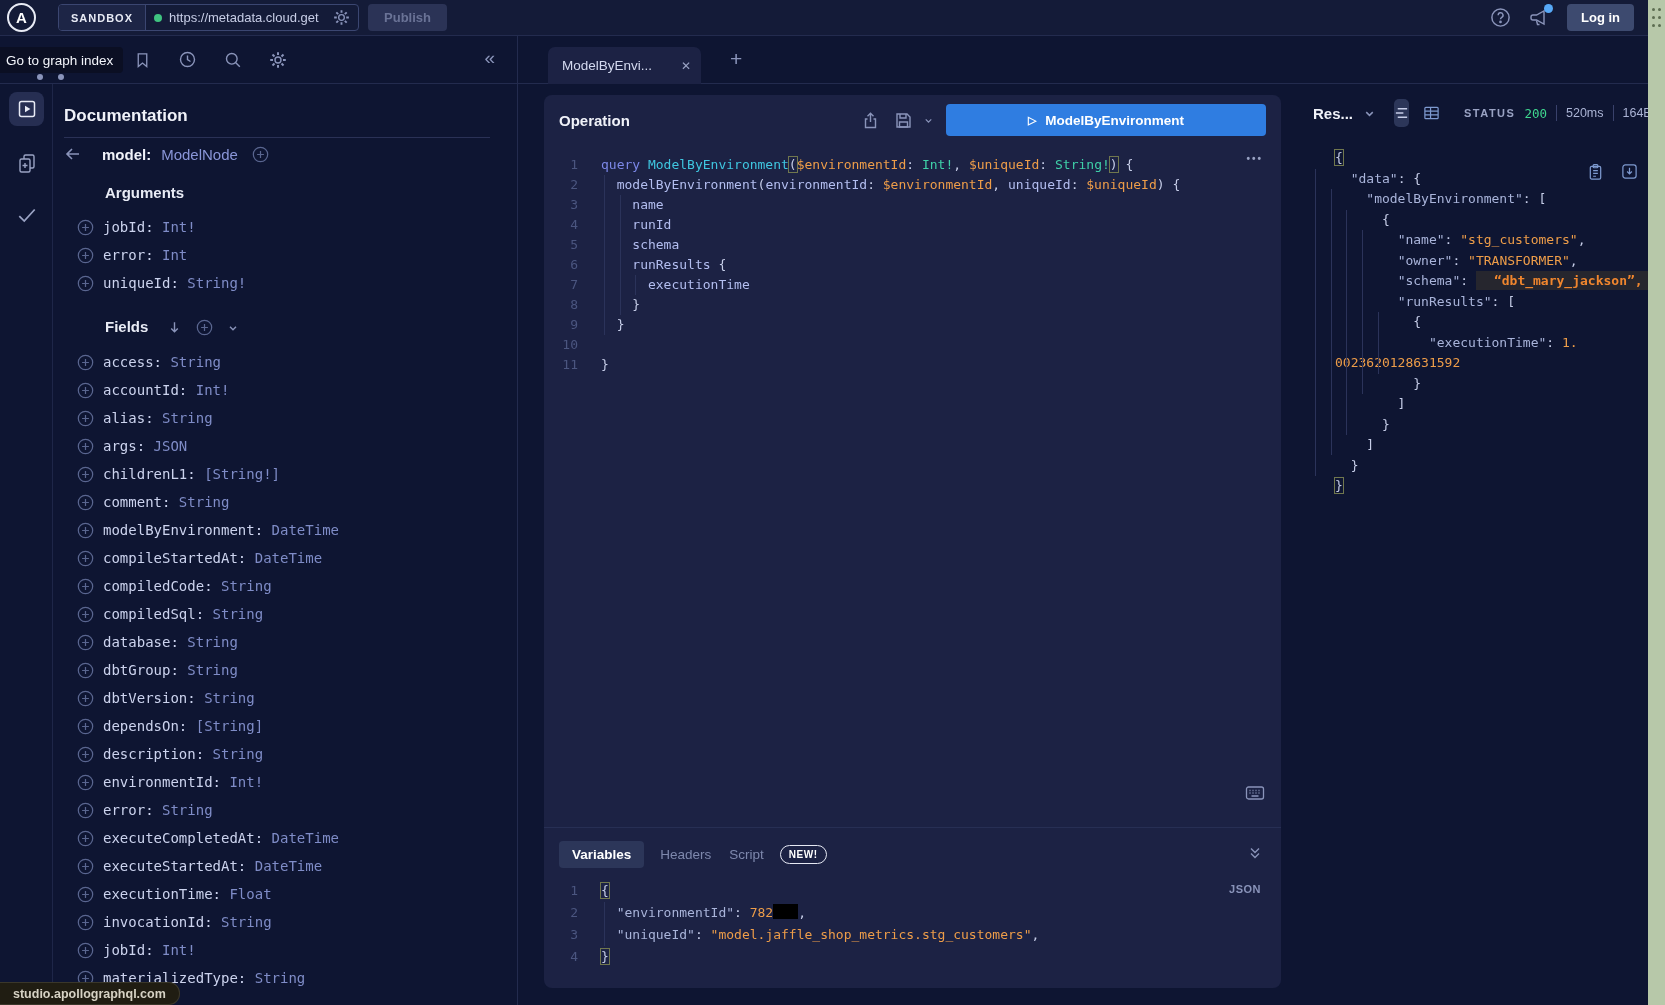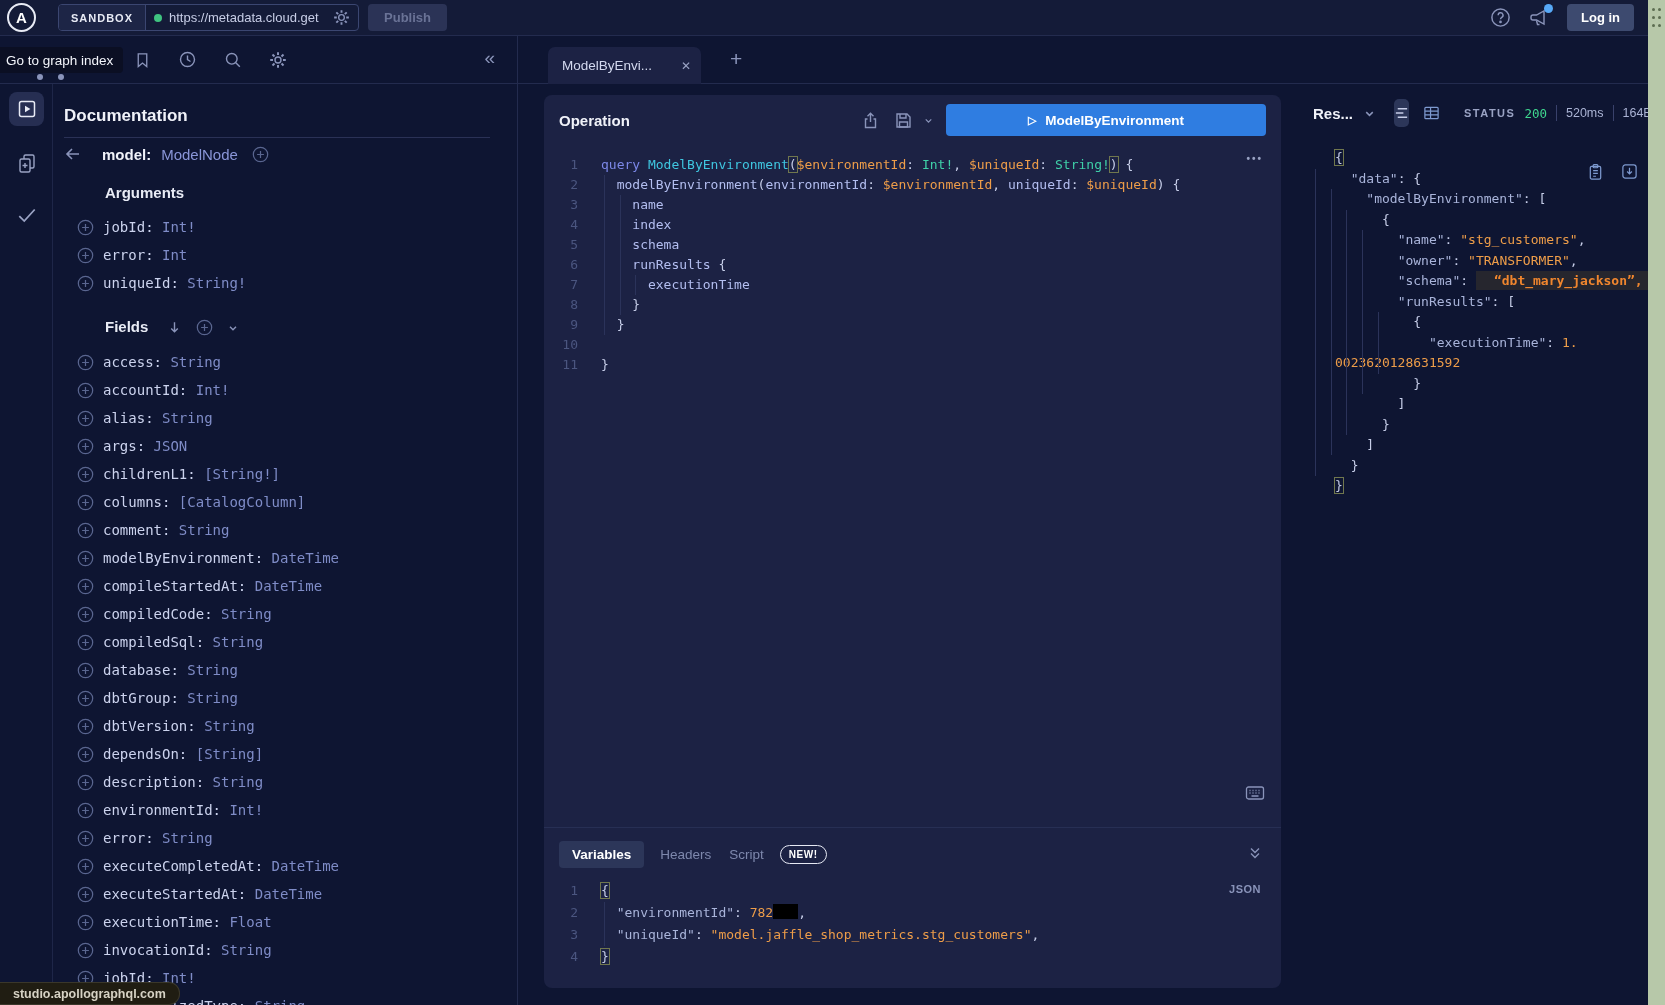--- a/index.html
+++ b/index.html
@@ -375,30 +375,20 @@
           <span class="doc-name">childrenL1:</span>
           <span class="doc-type"> [String!]</span>
         </div>
         <div class="doc-row">
           <span class="plus-btn">
             <svg width="17" height="17" viewBox="0 0 18 18" fill="none" stroke="currentColor" stroke-width="1.3">
               <circle cx="9" cy="9" r="7.6"></circle>
               <path d="M9 5.4v7.2M5.4 9h7.2"></path>
             </svg>
           </span>
-          <span class="doc-name">columns:</span>
-          <span class="doc-type"> [CatalogColumn]</span>
-        </div>
-        <div class="doc-row">
-          <span class="plus-btn">
-            <svg width="17" height="17" viewBox="0 0 18 18" fill="none" stroke="currentColor" stroke-width="1.3">
-              <circle cx="9" cy="9" r="7.6"></circle>
-              <path d="M9 5.4v7.2M5.4 9h7.2"></path>
-            </svg>
-          </span>
           <span class="doc-name">comment:</span>
           <span class="doc-type"> String</span>
         </div>
         <div class="doc-row">
           <span class="plus-btn">
             <svg width="17" height="17" viewBox="0 0 18 18" fill="none" stroke="currentColor" stroke-width="1.3">
               <circle cx="9" cy="9" r="7.6"></circle>
               <path d="M9 5.4v7.2M5.4 9h7.2"></path>
             </svg>
           </span>
@@ -606,21 +596,21 @@
       </div>
 
       <div class="editor ed-op" id="op-editor">
         <div class="guide" style="left:60px; top:30px; height:160px"></div>
         <div class="guide" style="left:76px; top:50px; height:120px"></div>
         <div class="guide" style="left:91px; top:130px; height:20px"></div>
         <div id="op-code">
             <div class="cl"><span class="ln">1</span><span class="lc"><span class="tk-kw">query </span><span class="tk-nm">ModelByEnvironment</span><span class="tk-hlb">(</span><span class="tk-vr">$environmentId</span><span class="tk-pn">: </span><span class="tk-ty">Int!</span><span class="tk-pn">, </span><span class="tk-vr">$uniqueId</span><span class="tk-pn">: </span><span class="tk-ty">String!</span><span class="tk-hlb">)</span><span class="tk-pn"> {</span></span></div>
             <div class="cl"><span class="ln">2</span><span class="lc"><span class="tk-pn">  </span><span class="tk-fl">modelByEnvironment</span><span class="tk-pn">(</span><span class="tk-fl">environmentId</span><span class="tk-pn">: </span><span class="tk-vr">$environmentId</span><span class="tk-pn">, </span><span class="tk-fl">uniqueId</span><span class="tk-pn">: </span><span class="tk-vr">$uniqueId</span><span class="tk-pn">) {</span></span></div>
             <div class="cl"><span class="ln">3</span><span class="lc"><span class="tk-fl">    name</span></span></div>
-            <div class="cl"><span class="ln">4</span><span class="lc"><span class="tk-fl">    index</span></span></div>
+            <div class="cl"><span class="ln">4</span><span class="lc"><span class="tk-fl">    runId</span></span></div>
             <div class="cl"><span class="ln">5</span><span class="lc"><span class="tk-fl">    schema</span></span></div>
             <div class="cl"><span class="ln">6</span><span class="lc"><span class="tk-fl">    runResults</span><span class="tk-pn"> {</span></span></div>
             <div class="cl"><span class="ln">7</span><span class="lc"><span class="tk-fl">      executionTime</span></span></div>
             <div class="cl"><span class="ln">8</span><span class="lc"><span class="tk-pn">    }</span></span></div>
             <div class="cl"><span class="ln">9</span><span class="lc"><span class="tk-pn">  }</span></span></div>
             <div class="cl"><span class="ln">10</span><span class="lc"></span></div>
             <div class="cl"><span class="ln">11</span><span class="lc"><span class="tk-pn">}</span></span></div>
           </div>
         <div class="ellipsis-btn" style="font-size:10px; letter-spacing:2px;">•••</div>
         <div class="kbd-btn">

